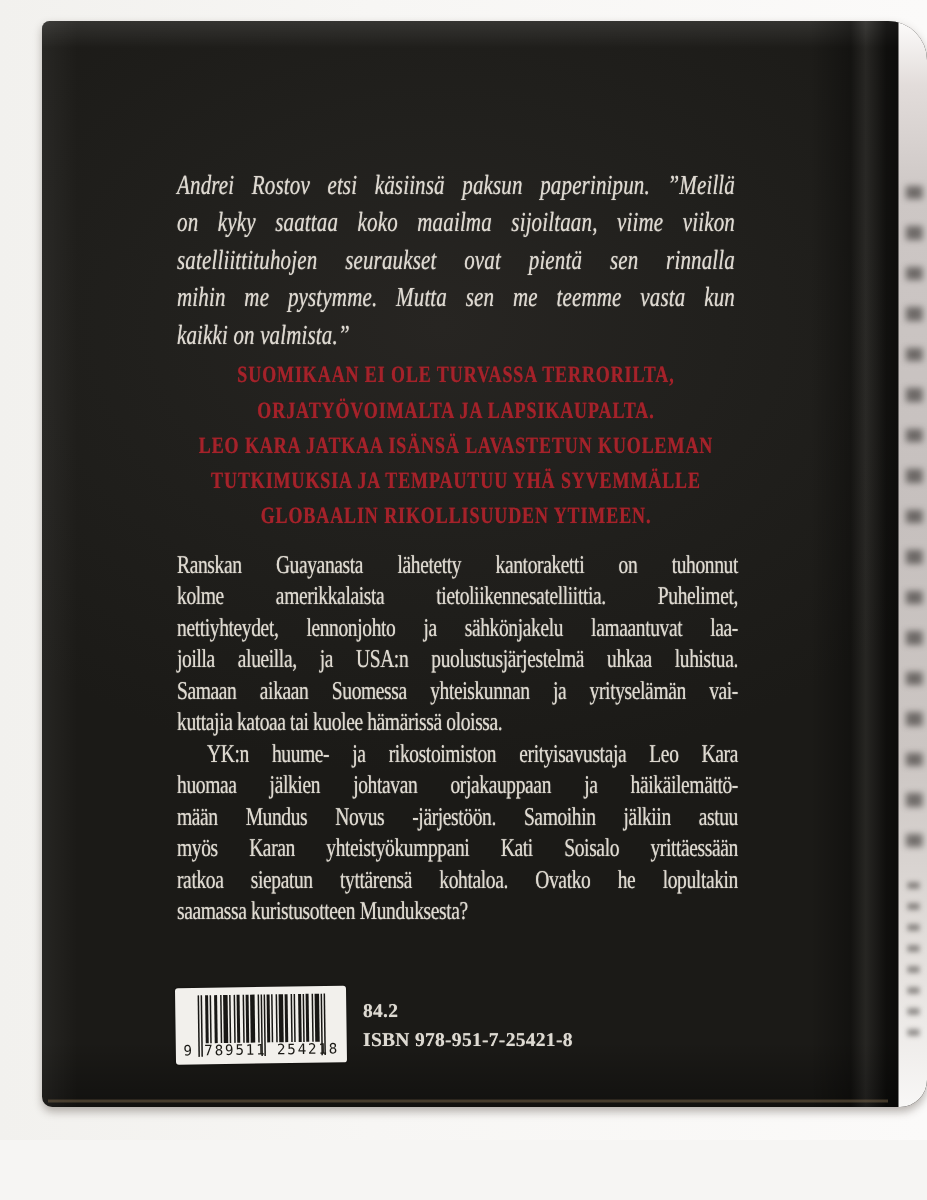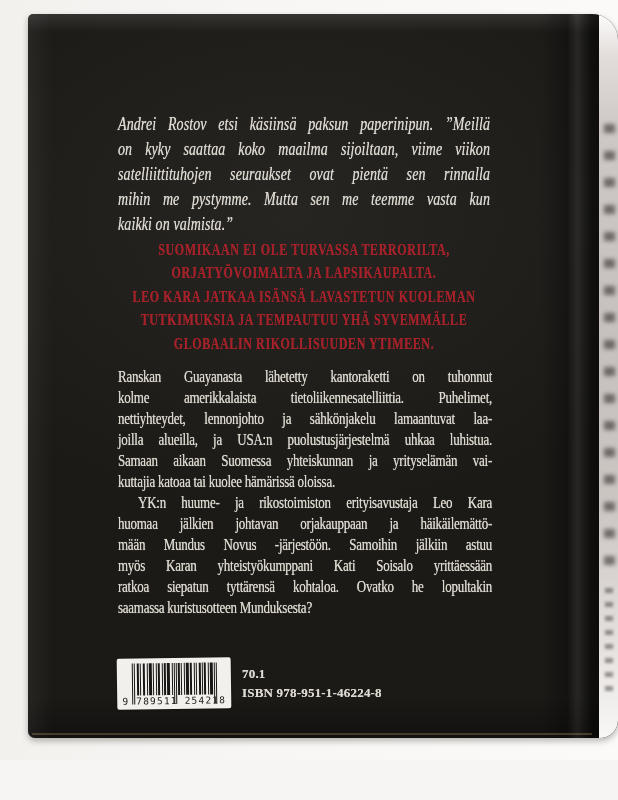--- a/index.html
+++ b/index.html
@@ -188,17 +188,17 @@
         <div style="position: absolute; left: 72px; top: 0px; width: 2px; height: 32px; background: rgb(24, 23, 21);"></div>
         <div style="position: absolute; left: 76px; top: 0px; width: 1px; height: 32px; background: rgb(24, 23, 21);"></div>
         <div style="position: absolute; left: 78px; top: 0px; width: 3px; height: 32px; background: rgb(24, 23, 21);"></div>
         <div style="position: absolute; left: 82px; top: 0px; width: 1px; height: 41px; background: rgb(24, 23, 21);"></div>
         <div style="position: absolute; left: 84px; top: 0px; width: 1px; height: 41px; background: rgb(24, 23, 21);"></div>
       </div>
     <div class="barcode-digits">9 789511 254218</div>
   </div>
 
   <div class="footer-text">
-    <div class="ln">70.1</div>
-    <div class="ln">ISBN 978-951-1-46224-8</div>
+    <div class="ln">84.2</div>
+    <div class="ln">ISBN 978-951-7-25421-8</div>
   </div>
 
 </div>
 
 </body></html>

